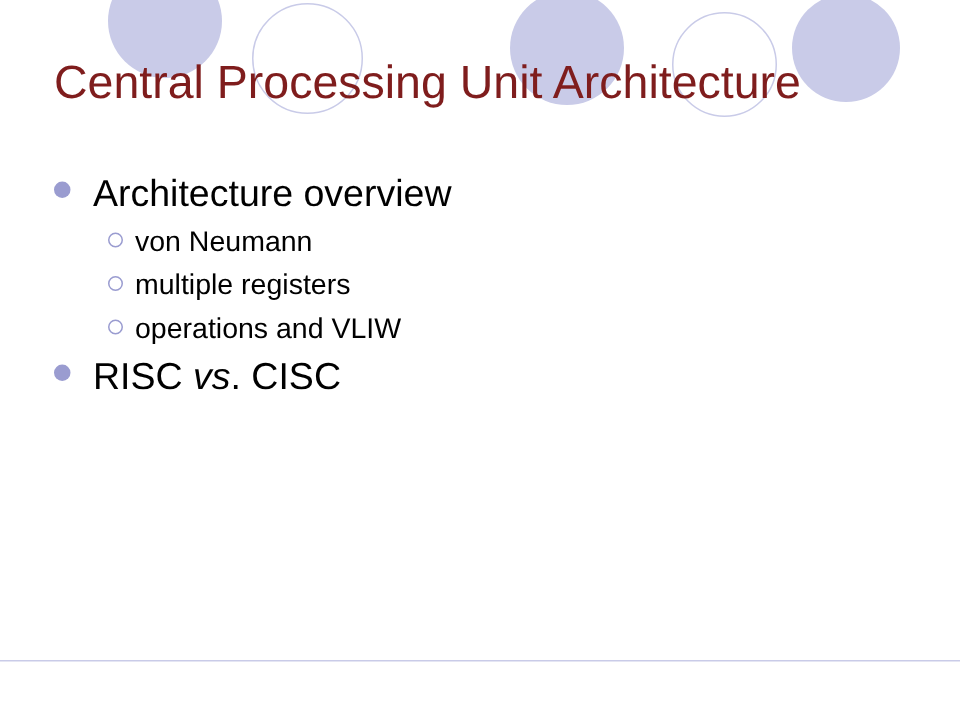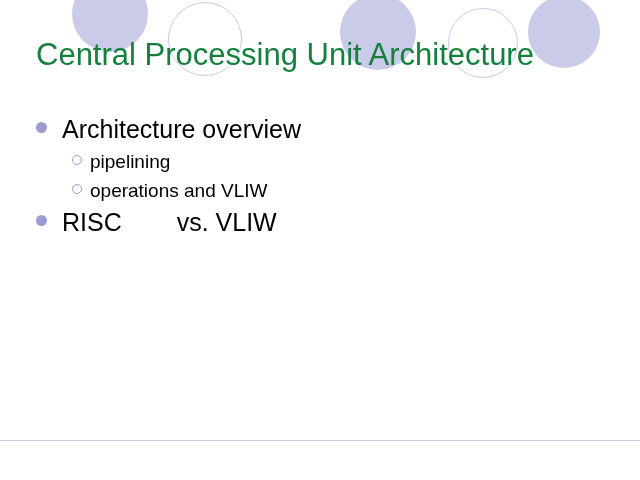--- a/index.html
+++ b/index.html
@@ -43,21 +43,21 @@
   }
 
   
   .title {
     position: absolute;
     left: 36px;
     top: 36px;
     width: 570px;
     font-size: 31px;
     line-height: 38px;
-    color: #15803d;
+    color: #7f1d1d;
     letter-spacing: 0px;
     white-space: nowrap;
   }
 
   
   .body {
     position: absolute;
     left: 36px;
     top: 112px;
     width: 580px;
@@ -112,21 +112,21 @@
     border: 1px solid #9a9cd0;
     background: transparent;
     vertical-align: middle;
     position: relative;
     top: -2px;
   }
   .text {
     flex: 1 1 auto;
   }
   .ital {
-    margin-left: 48px;
+    font-style: italic;
   }
 
   
   .footer-rule {
     position: absolute;
     left: 0;
     top: 440px;
     width: 640px;
     height: 1px;
     background: #c9cbe8;
@@ -148,34 +148,38 @@
   <div class="title">Central Processing Unit Architecture</div>
 
   <div class="body">
 
     <div class="bullet-row lvl1">
       <span class="marker"><span class="dot"></span></span>
       <span class="text">Architecture overview</span>
     </div>
 
 
-
+    <div class="bullet-row lvl2">
+      <span class="marker"><span class="ring"></span></span>
+      <span class="text">von Neumann</span>
+    </div>
 
 
     <div class="bullet-row lvl2">
       <span class="marker"><span class="ring"></span></span>
-      <span class="text">pipelining</span>
+      <span class="text">multiple registers</span>
     </div>
+
 
     <div class="bullet-row lvl2">
       <span class="marker"><span class="ring"></span></span>
       <span class="text">operations and VLIW</span>
     </div>
 
     <div class="bullet-row lvl1">
       <span class="marker"><span class="dot"></span></span>
-      <span class="text"><span>RISC </span><span class="ital">vs</span><span>. VLIW</span></span>
+      <span class="text"><span>RISC </span><span class="ital">vs</span><span>. CISC</span></span>
     </div>
 
   </div>
 
   <div class="footer-rule"></div>
 </div>
 
 </body></html>

